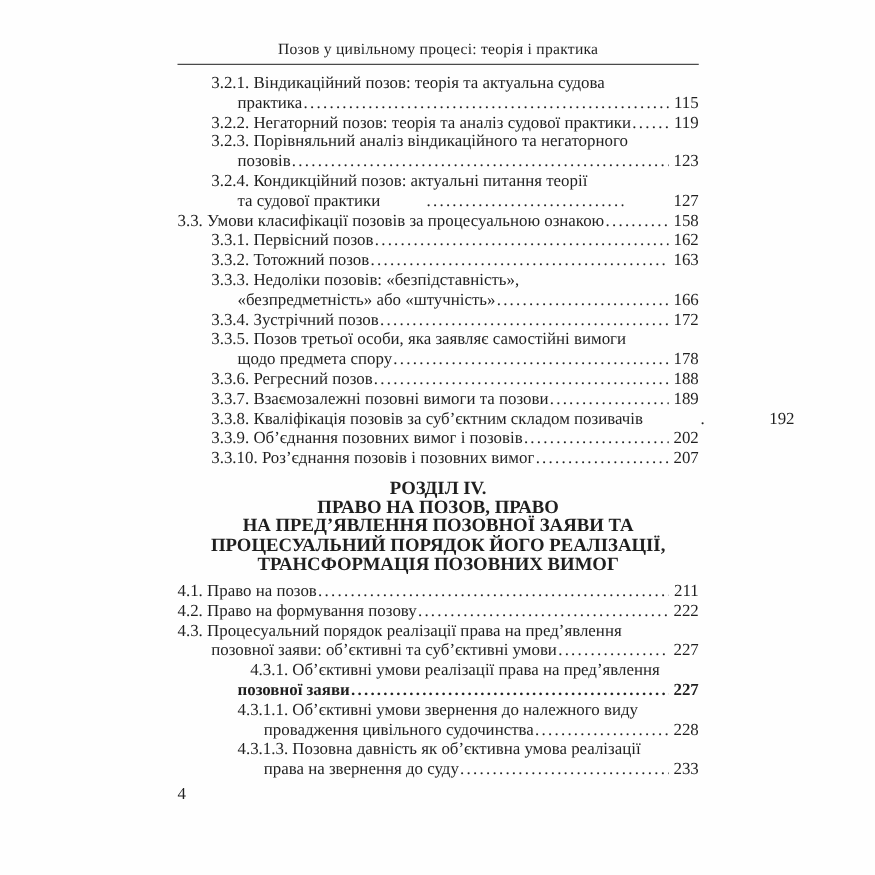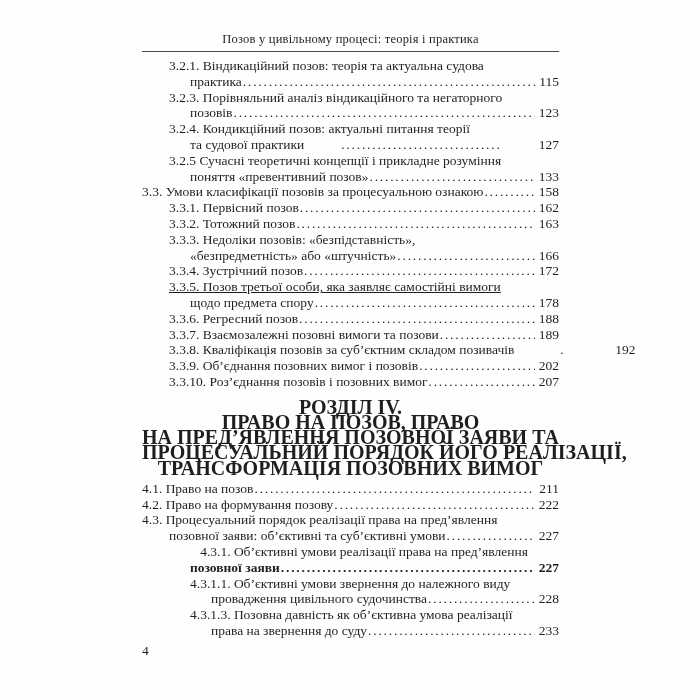--- a/index.html
+++ b/index.html
@@ -65,21 +65,21 @@
     letter-spacing: 1.8px;
   }
   .page-num {
     flex: 0 0 auto;
     padding-left: 4px;
     text-align: right;
   }
   .chapter-heading {
     text-align: center;
     font-weight: bold;
-    font-size: 20px;
+    font-size: 15px;
     line-height: 15.2px;
     margin: 10px 0 5px 0;
   }
   .heading-line { white-space: nowrap; }
   .folio {
     margin-top: 4px;
     font-size: 13.5px;
   }
 </style>
 </head>
@@ -95,49 +95,46 @@
             <span class="toc-text">3.2.1. Віндикаційний позов: теорія та актуальна судова</span>
           </div>
           <div class="toc-line" style="padding-left: 48px;">
             <span class="toc-text">практика</span>
             <span class="leader"></span>
             <span class="page-num">115</span>
           </div>
         </div>
         <div class="toc-entry">
           <div class="toc-line" style="padding-left: 27px;">
+            <span class="toc-text">3.2.2. Негаторний позов: теорія та аналіз судової практики</span>
+            <span class="leader"></span>
+            <span class="page-num">119</span>
+          </div>
+        </div>
+        <div class="toc-entry">
+          <div class="toc-line" style="padding-left: 27px;">
             <span class="toc-text">3.2.3. Порівняльний аналіз віндикаційного та негаторного</span>
           </div>
           <div class="toc-line" style="padding-left: 48px;">
             <span class="toc-text">позовів</span>
             <span class="leader"></span>
             <span class="page-num">123</span>
           </div>
         </div>
         <div class="toc-entry">
           <div class="toc-line" style="padding-left: 27px;">
             <span class="toc-text">3.2.4. Кондикційний позов: актуальні питання теорії</span>
           </div>
           <div class="toc-line" style="padding-left: 48px; gap: 36px;">
             <span class="toc-text">та судової практики</span>
             <span class="leader"></span>
             <span class="page-num">127</span>
           </div>
         </div>
         <div class="toc-entry">
-          <div class="toc-line" style="padding-left: 27px;">
-            <span class="toc-text">3.2.5 Сучасні теоретичні концепції і прикладне розуміння</span>
-          </div>
-          <div class="toc-line" style="padding-left: 48px;">
-            <span class="toc-text">поняття «превентивний позов»</span>
-            <span class="leader"></span>
-            <span class="page-num">133</span>
-          </div>
-        </div>
-        <div class="toc-entry">
           <div class="toc-line" style="padding-left: 0px;">
             <span class="toc-text">3.3. Умови класифікації позовів за процесуальною ознакою</span>
             <span class="leader"></span>
             <span class="page-num">158</span>
           </div>
         </div>
         <div class="toc-entry">
           <div class="toc-line" style="padding-left: 27px;">
             <span class="toc-text">3.3.1. Первісний позов</span>
             <span class="leader"></span>
@@ -162,21 +159,21 @@
           </div>
         </div>
         <div class="toc-entry">
           <div class="toc-line" style="padding-left: 27px;">
             <span class="toc-text">3.3.4. Зустрічний позов</span>
             <span class="leader"></span>
             <span class="page-num">172</span>
           </div>
         </div>
         <div class="toc-entry">
-          <div class="toc-line" style="padding-left: 27px; text-decoration: underline;">
+          <div class="toc-line" style="padding-left: 27px;">
             <span class="toc-text">3.3.5. Позов третьої особи, яка заявляє самостійні вимоги</span>
           </div>
           <div class="toc-line" style="padding-left: 48px;">
             <span class="toc-text">щодо предмета спору</span>
             <span class="leader"></span>
             <span class="page-num">178</span>
           </div>
         </div>
         <div class="toc-entry">
           <div class="toc-line" style="padding-left: 27px;">

